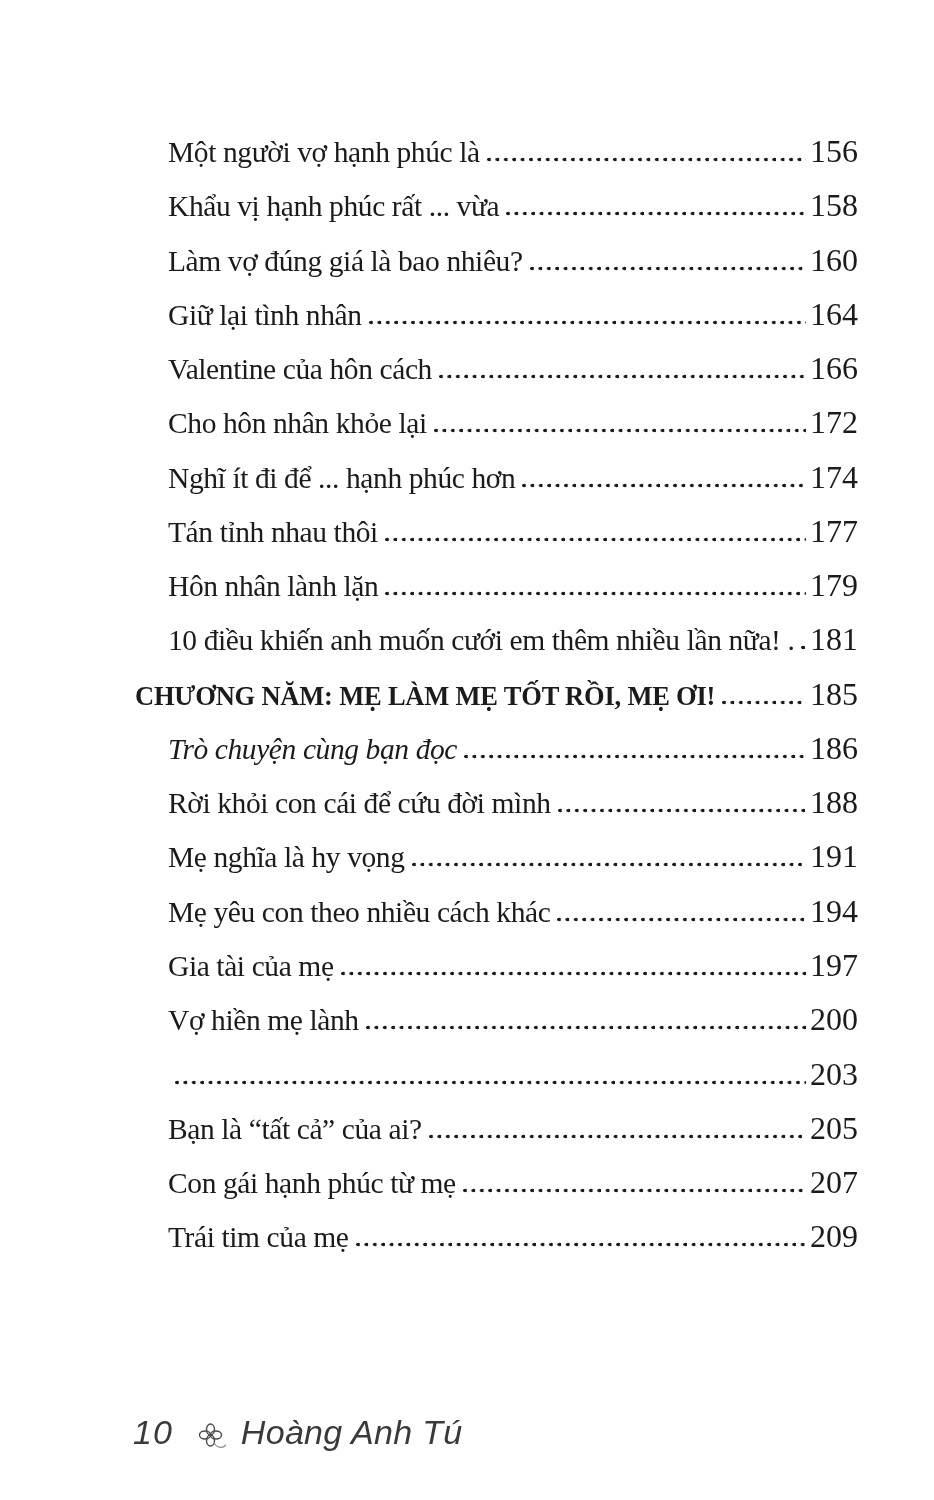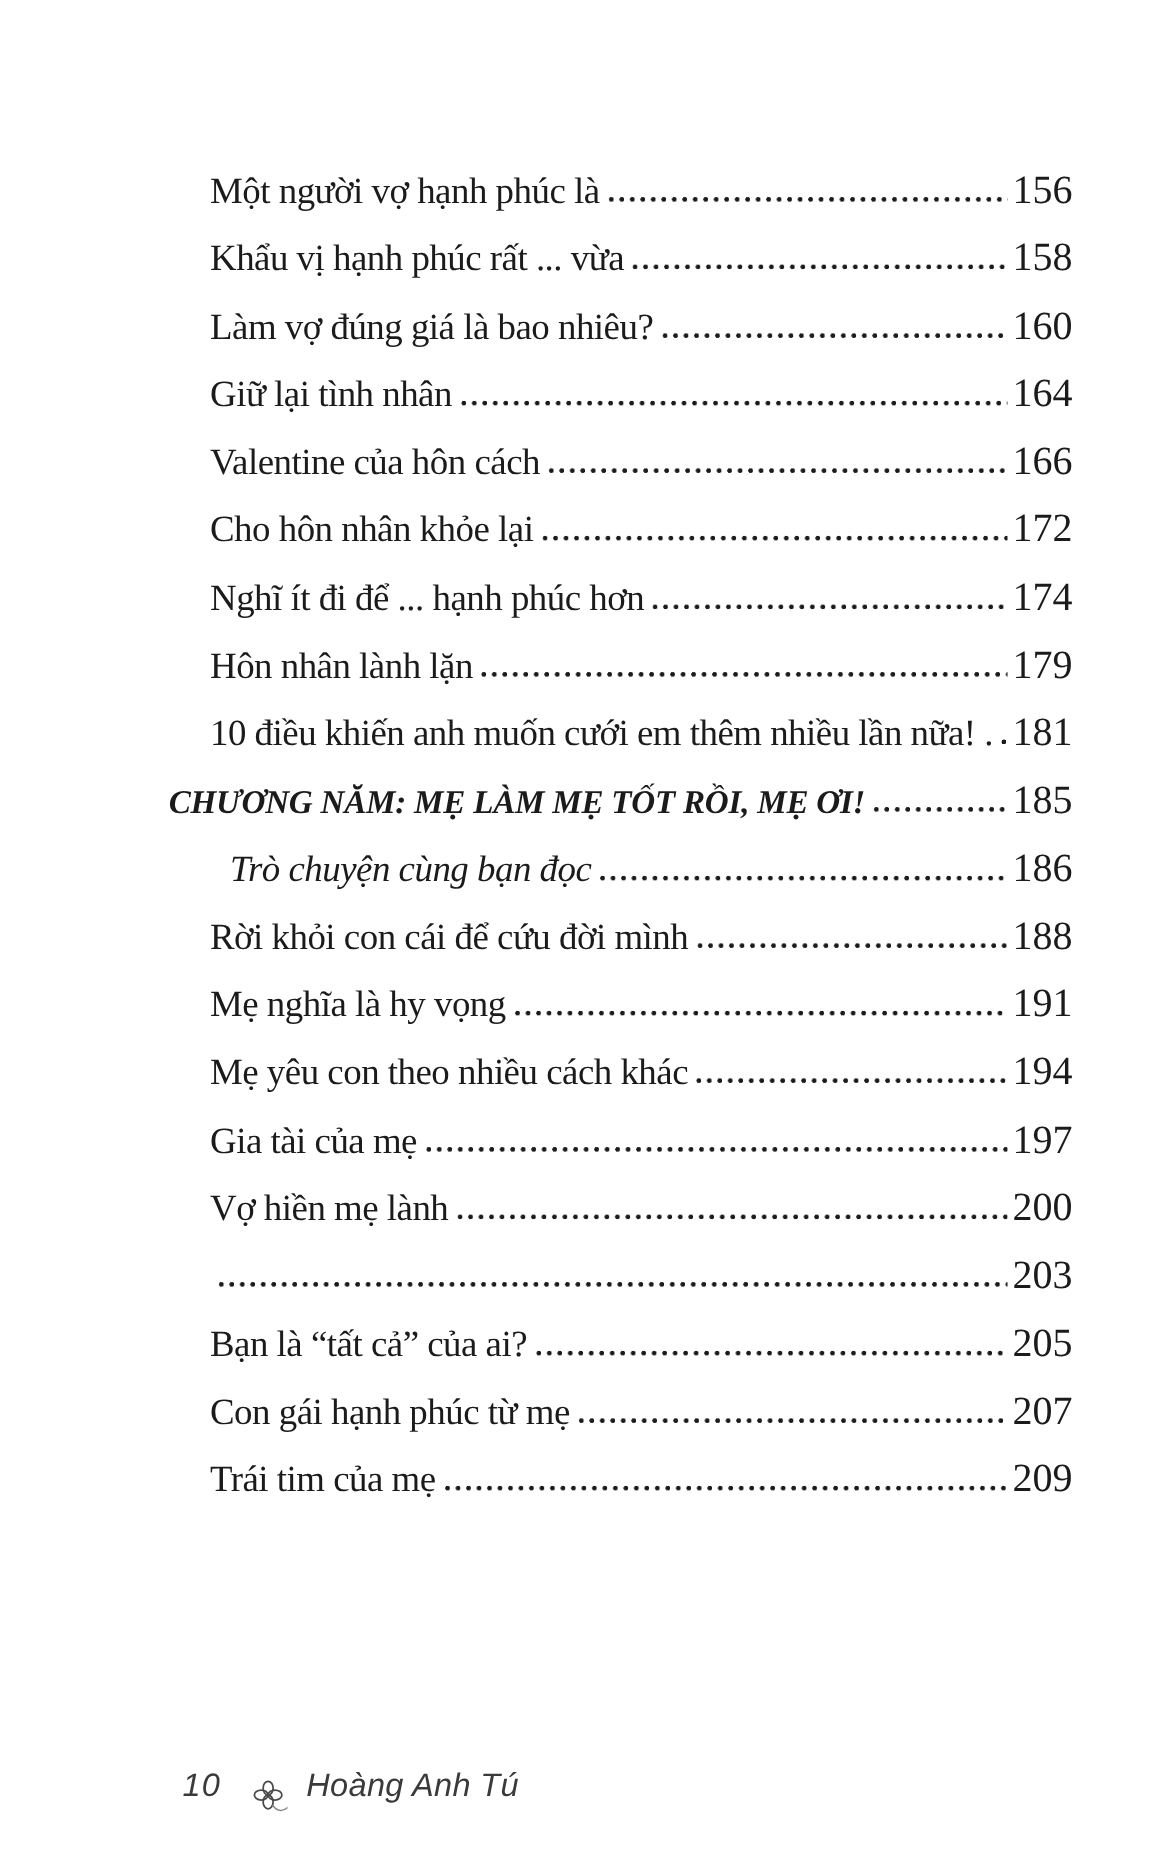--- a/index.html
+++ b/index.html
@@ -31,23 +31,22 @@
     height: 54.28px;
     line-height: 54.28px;
     white-space: nowrap;
   }
   .row.normal, .row.italic { padding-left: 33px; }
   .row .t {
     flex: 0 1 auto;
     font-size: 29.5px;
     letter-spacing: -0.4px;
   }
-  .row.italic .t { font-style: italic; margin-left: 16px; }
+  .row.italic .t { font-style: italic; }
   .row.chapter .t {
-    font-style: italic;
     font-weight: 700;
     font-size: 26.5px;
     letter-spacing: -0.2px;
   }
   .leader {
     flex: 1 1 auto;
     min-width: 0;
     height: 5px;
     margin: 0 4px 0 7px;
     align-self: baseline;
@@ -55,27 +54,27 @@
     background-size: 8.4px 5px;
     background-repeat: repeat-x;
     background-position: left bottom;
   }
   .row .n {
     flex: 0 0 auto;
     font-size: 32px;
   }
   .footer {
     position: absolute;
-    left: 146px; top: 1413px;
+    left: 133px; top: 1413px;
     display: flex;
     align-items: baseline;
     font-family: "Liberation Sans", "DejaVu Sans", sans-serif;
     font-style: italic;
     color: var(--footer-text);
-    font-size: 26px;
+    font-size: 34px;
     height: 44px;
   }
   .footer .pgnum { letter-spacing: 1px; }
   .footer .flower {
     margin: 0 14px 0 22px;
     align-self: center;
     position: relative;
     top: 6px;
   }
   .footer .author { letter-spacing: 0.3px; }
@@ -113,20 +112,25 @@
       </div>
       <div class="row normal">
         <span class="t">Cho hôn nhân khỏe lại</span>
         <span class="leader"></span>
         <span class="n">172</span>
       </div>
       <div class="row normal">
         <span class="t">Nghĩ ít đi để ...  hạnh phúc hơn</span>
         <span class="leader"></span>
         <span class="n">174</span>
+      </div>
+      <div class="row normal">
+        <span class="t">Tán tỉnh nhau thôi</span>
+        <span class="leader"></span>
+        <span class="n">177</span>
       </div>
       <div class="row normal">
         <span class="t">Hôn nhân lành lặn</span>
         <span class="leader"></span>
         <span class="n">179</span>
       </div>
       <div class="row normal">
         <span class="t">10 điều khiến anh muốn cưới em thêm nhiều lần nữa! .</span>
         <span class="leader"></span>
         <span class="n">181</span>

